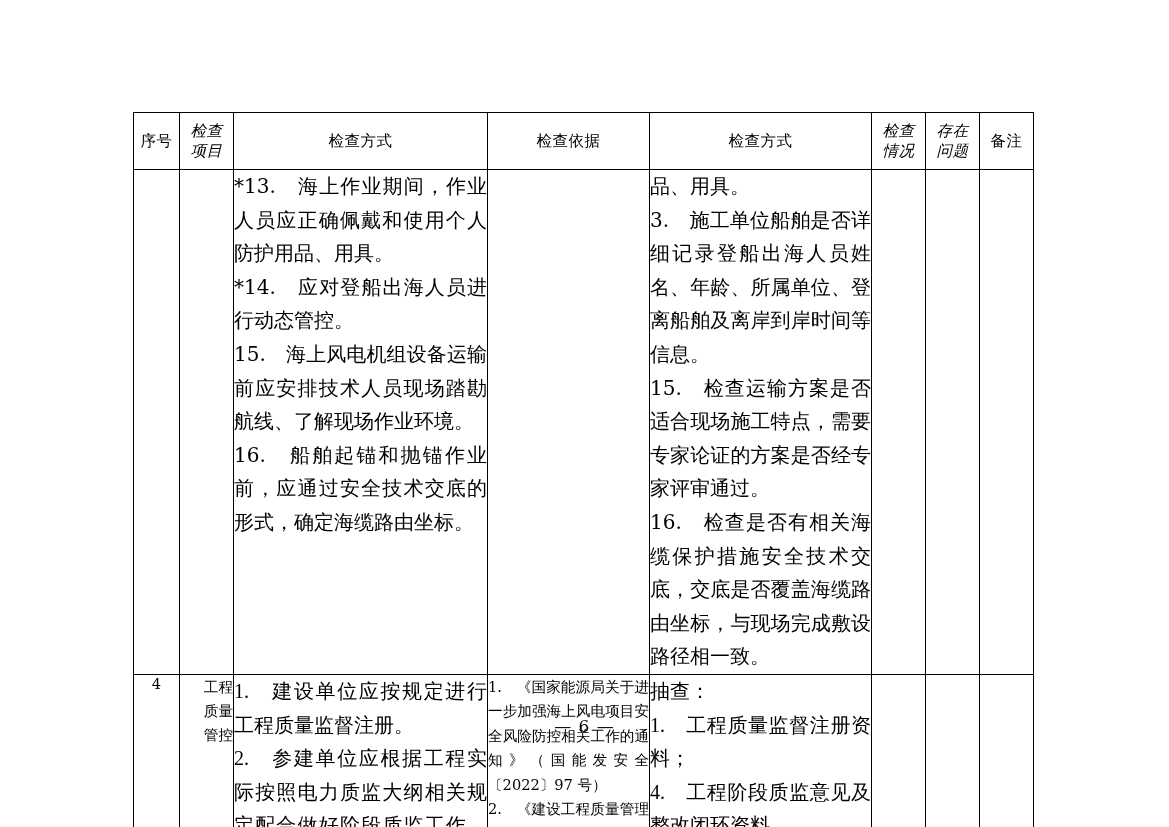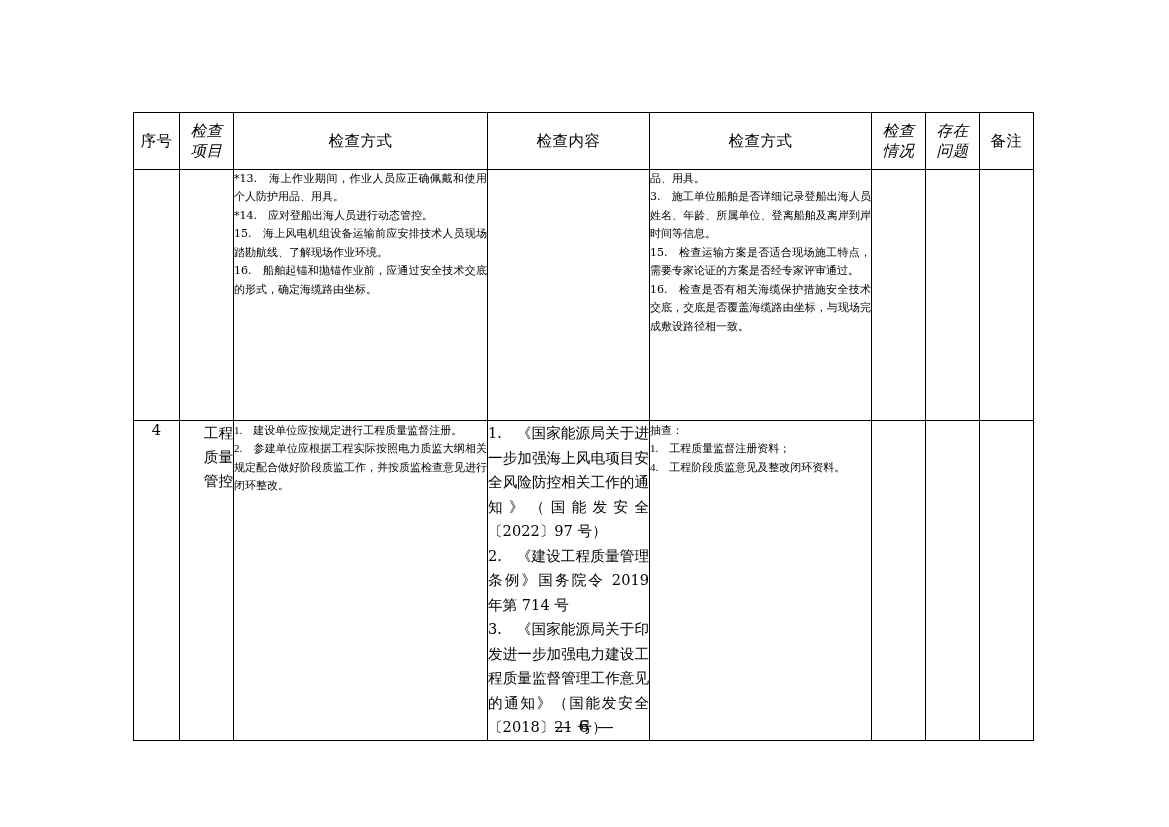--- a/index.html
+++ b/index.html
@@ -56,21 +56,21 @@
     vertical-align: middle;
     font-size: 15.5px;
     line-height: 1.30;
     letter-spacing: 0.5px;
     padding: 3px 2px;
   }
   .hdr-row .two-line { white-space: pre-line; font-style: italic; }
 
   
   .cell-text {
-    font-size: 11px;
+    font-size: 20px;
     line-height: 1.68;
     padding: 7px 9px 7px 9px;
     white-space: pre-line;
     text-align: justify;
     text-justify: inter-ideograph;
     letter-spacing: 0px;
     margin-top: 48px;
   }
   .cell-basis {
     font-size: 14.6px;
@@ -128,21 +128,21 @@
       <col class="col-status">
       <col class="col-problem">
       <col class="col-remark">
     </colgroup>
     <tbody>
       <tr class="hdr-row">
         <td>序号</td>
         <td class="two-line">检查
 项目</td>
         <td>检查方式</td>
-        <td>检查内容</td>
+        <td>检查依据</td>
         <td>检查方式</td>
         <td class="two-line">检查
 情况</td>
         <td class="two-line">存在
 问题</td>
         <td>备注</td>
       </tr>
 
       <tr class="row-1">
         <td class="seq-num"></td>

